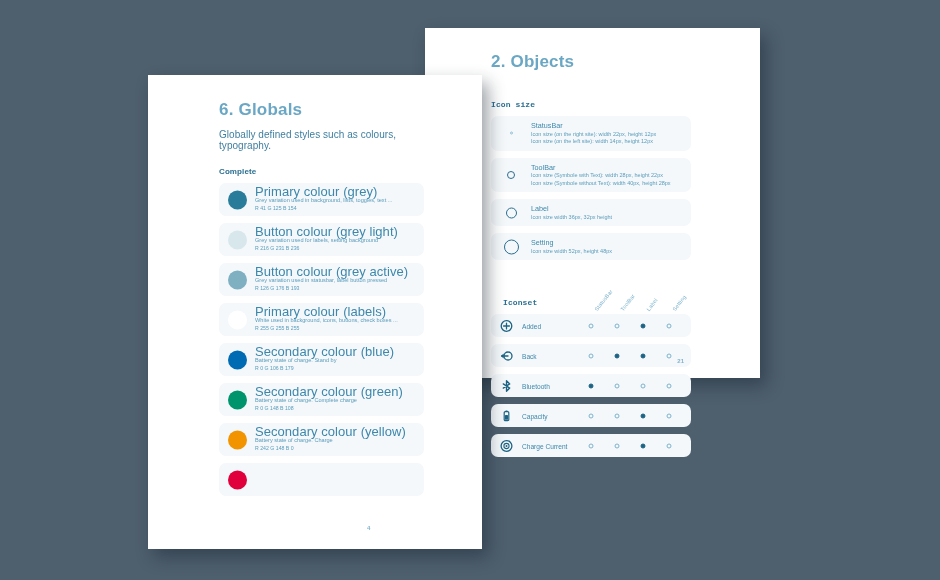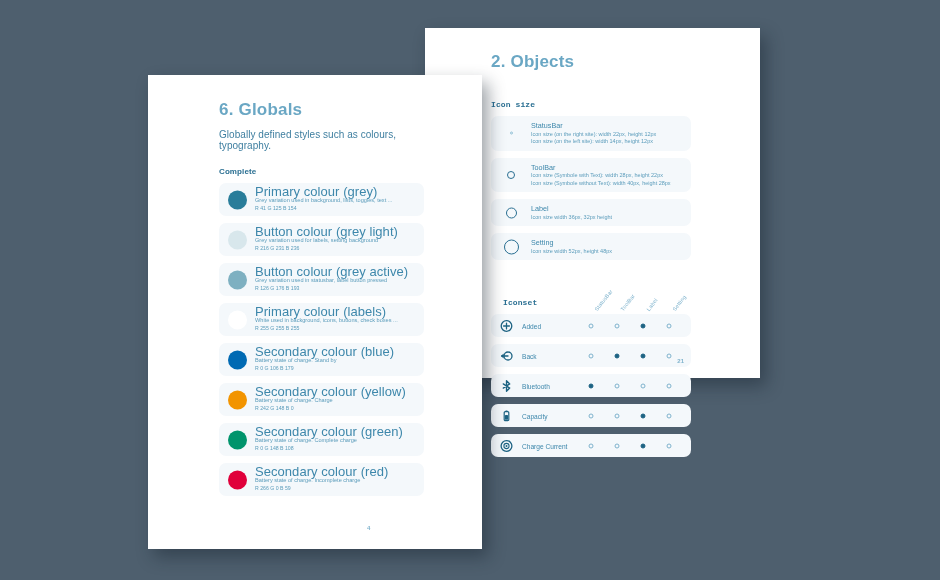--- a/index.html
+++ b/index.html
@@ -449,44 +449,39 @@
         <div class="swatch-row">
           <span class="swatch-dot" style="background:#006ab3"></span>
           <span class="swatch-text">
             <span class="sw-title">Secondary colour (blue)</span>
             <span class="sw-desc">Battery state of charge. Stand by</span>
             <span class="sw-rgb">R 0 G 106 B 179</span>
           </span>
         </div>
 
         <div class="swatch-row">
+          <span class="swatch-dot" style="background:#00946c"></span>
+          <span class="swatch-text">
+            <span class="sw-title">Secondary colour (green)</span>
+            <span class="sw-desc">Battery state of charge. Complete charge</span>
+            <span class="sw-rgb">R 0 G 148 B 108</span>
+          </span>
+        </div>
+
+        <div class="swatch-row">
           <span class="swatch-dot" style="background:#f29400"></span>
           <span class="swatch-text">
             <span class="sw-title">Secondary colour (yellow)</span>
             <span class="sw-desc">Battery state of charge. Charge</span>
             <span class="sw-rgb">R 242 G 148 B 0</span>
           </span>
         </div>
 
         <div class="swatch-row">
-          <span class="swatch-dot" style="background:#00946c"></span>
-          <span class="swatch-text">
-            <span class="sw-title">Secondary colour (green)</span>
-            <span class="sw-desc">Battery state of charge. Complete charge</span>
-            <span class="sw-rgb">R 0 G 148 B 108</span>
-          </span>
-        </div>
-
-        <div class="swatch-row">
           <span class="swatch-dot" style="background:#e0003b"></span>
-          <span class="swatch-text">
-            <span class="sw-title">Secondary colour (red)</span>
-            <span class="sw-desc">Battery state of charge. Incomplete charge</span>
-            <span class="sw-rgb">R 266 G 0 B 59</span>
-          </span>
         </div>
 
       </div>
     </div>
 
     <span class="page-num page-num-left">4</span>
   </div>
 
 </div>
 

